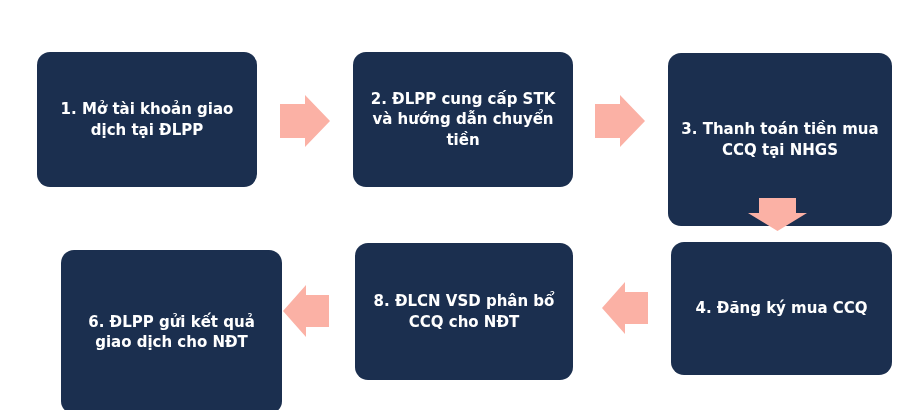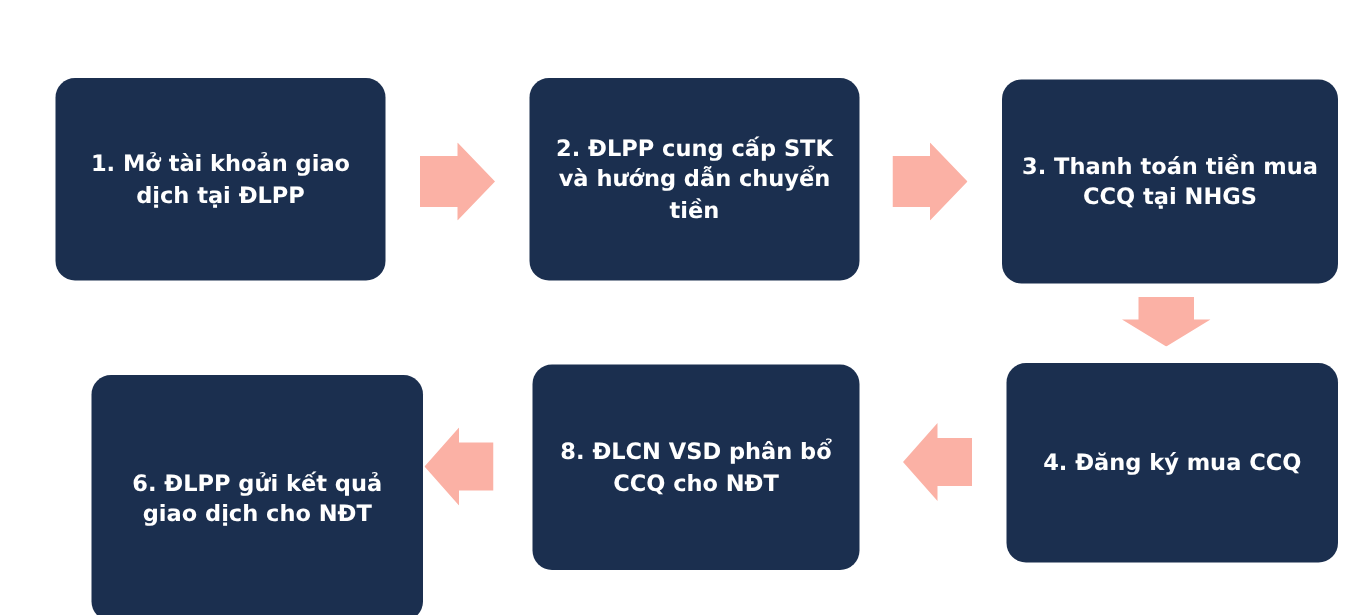--- a/index.html
+++ b/index.html
@@ -54,21 +54,21 @@
   </svg>
 
   <div class="step-box" style="left:353px; top:52px; width:220px; height:135px;">
     <span>2. ĐLPP cung cấp STK và hướng dẫn chuyển tiền</span>
   </div>
 
   <svg class="arrow" style="left:595px; top:95px;" width="50" height="52" viewBox="0 0 50 52" aria-hidden="true">
     <polygon points="0,9 25,9 25,0 50,26 25,52 25,43 0,43"></polygon>
   </svg>
 
-  <div class="step-box" style="left:668px; top:53px; width:224px; height:136px;">
+  <div class="step-box" style="left:668px; top:53px; width:224px; height:173px;">
     <span>3. Thanh toán tiền mua CCQ tại NHGS</span>
   </div>
 
   <svg class="arrow" style="left:748px; top:198px;" width="59" height="33" viewBox="0 0 59 33" aria-hidden="true">
     <polygon points="11,0 48,0 48,15 59,15 29.5,33 0,15 11,15"></polygon>
   </svg>
 
   <div class="step-box" style="left:671px; top:242px; width:221px; height:133px;">
     <span>4. Đăng ký mua CCQ</span>
   </div>

